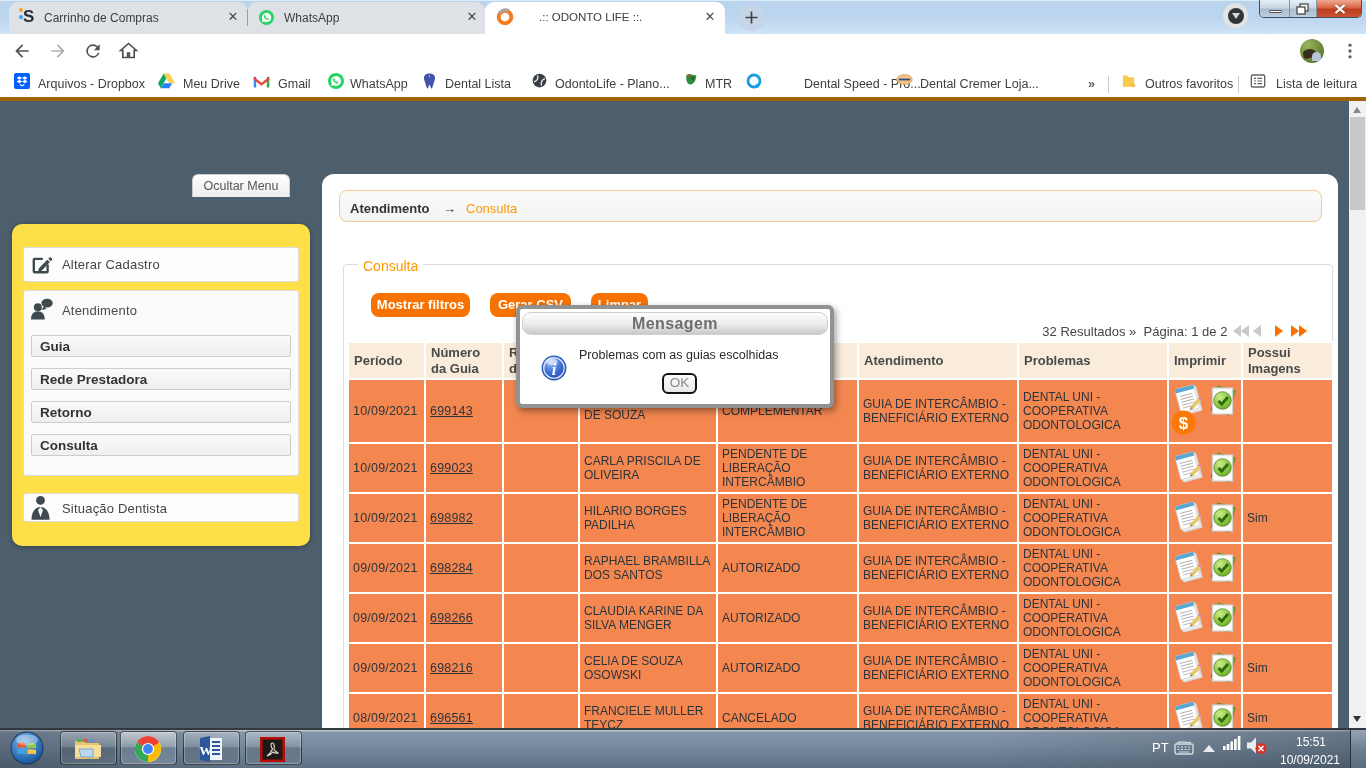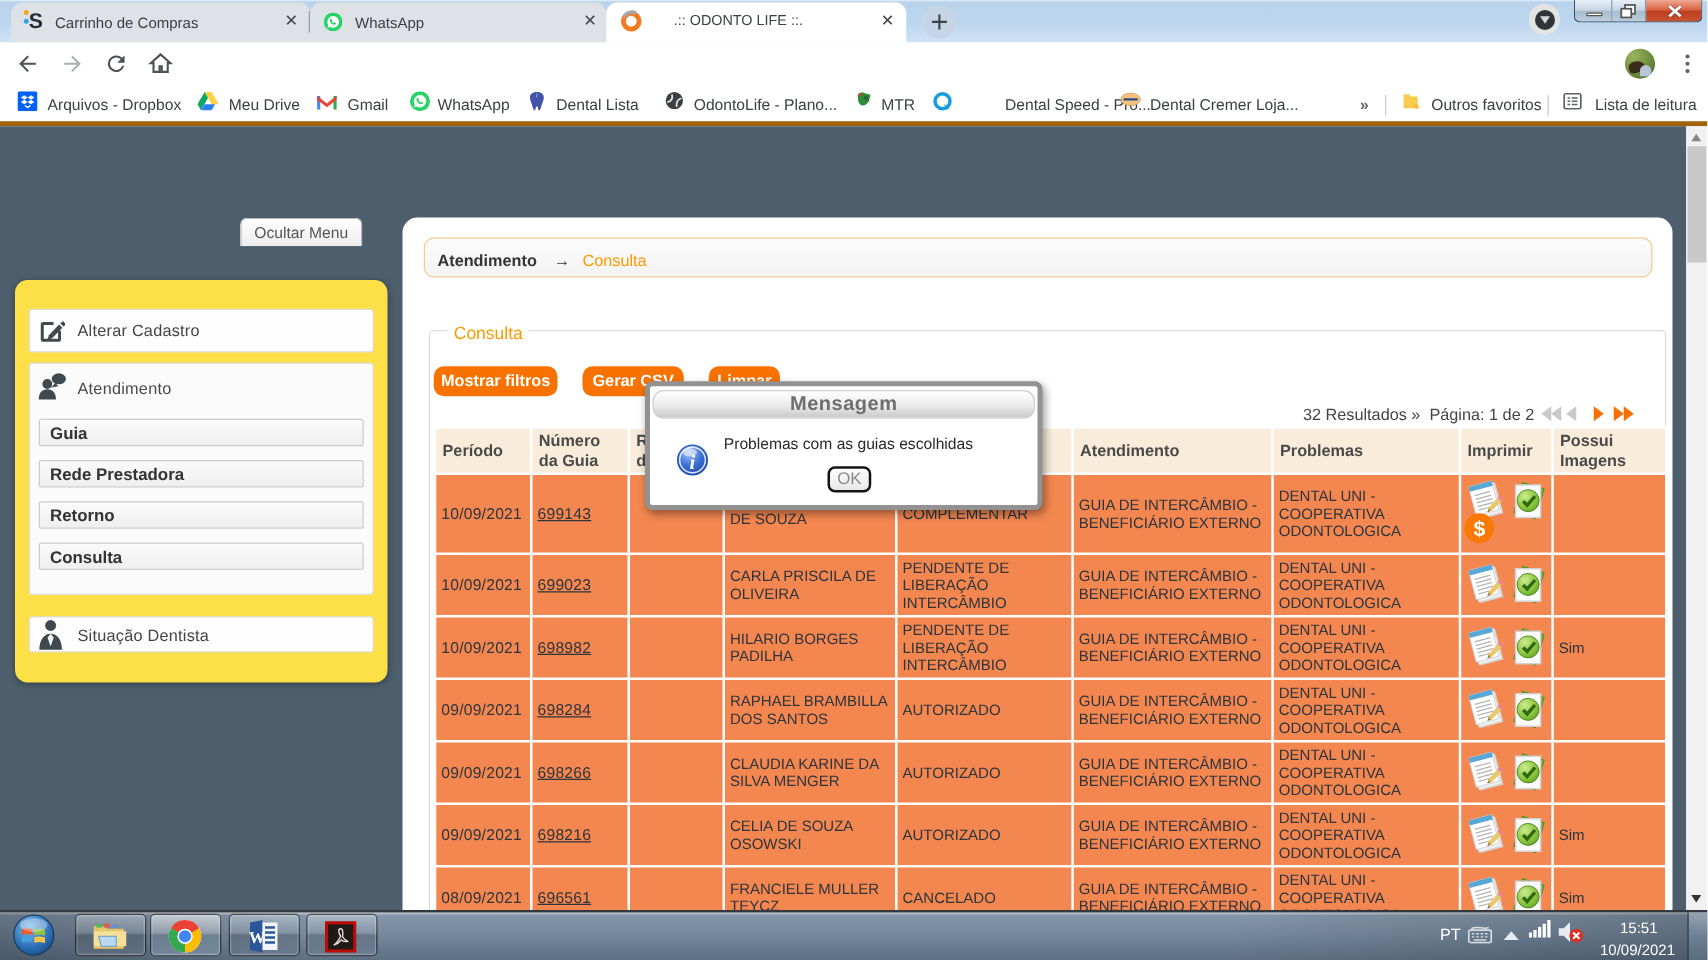--- a/index.html
+++ b/index.html
@@ -53,21 +53,21 @@
 #crumb { position:absolute; left:17px; top:16px; width:983px; height:32px; border:1px solid #f2c98e; border-radius:8px;
   background:linear-gradient(to bottom,#fbfbfb,#f3f3f3); font-size:13px; }
 #crumb b { position:absolute; left:10px; top:10px; color:#333; }
 #crumb .arrow { position:absolute; left:103px; top:10px; color:#333; }
 #crumb .orange { position:absolute; left:126px; top:10px; color:#ff9900; }
 
 #fieldset { position:absolute; left:21px; top:90px; width:990px; height:470px; border:1px solid #dcdcdc; border-radius:4px; }
 #legend { position:absolute; left:14px; top:-7px; background:#ffffff; padding:0 5px; font-size:14px; color:#ff9900; }
 
 .obtn { position:absolute; top:119px; height:24px; background:#f87201; border-radius:8px; color:#fff;
-  font-size:13px; font-weight:bold; text-align:center; }
+  font-size:13px; font-weight:bold; text-align:center;margin-left:24px; }
 #pagerow { position:absolute; left:0px; top:150px; width:993px; height:16px; font-size:13px; color:#444; text-align:right; }
 
 
 #gtable { position:absolute; left:25px; top:167px; width:985px; border-collapse:collapse; table-layout:fixed;
   font-size:12px; color:#2c343c; line-height:1.2; }
 #gtable th { background:#f9ecdb; color:#4a4a4a; font-weight:bold; text-align:left; vertical-align:middle;
   border:2px solid #ffffff; padding:2px 5px; font-size:13px; }
 #gtable td { background:#f48750; border:2px solid #ffffff; padding:2px 4px; vertical-align:middle; }
 #gtable a { color:#2c343c; text-decoration:underline; }
 .icocell { text-align:center; padding:1px 0 !important; }

